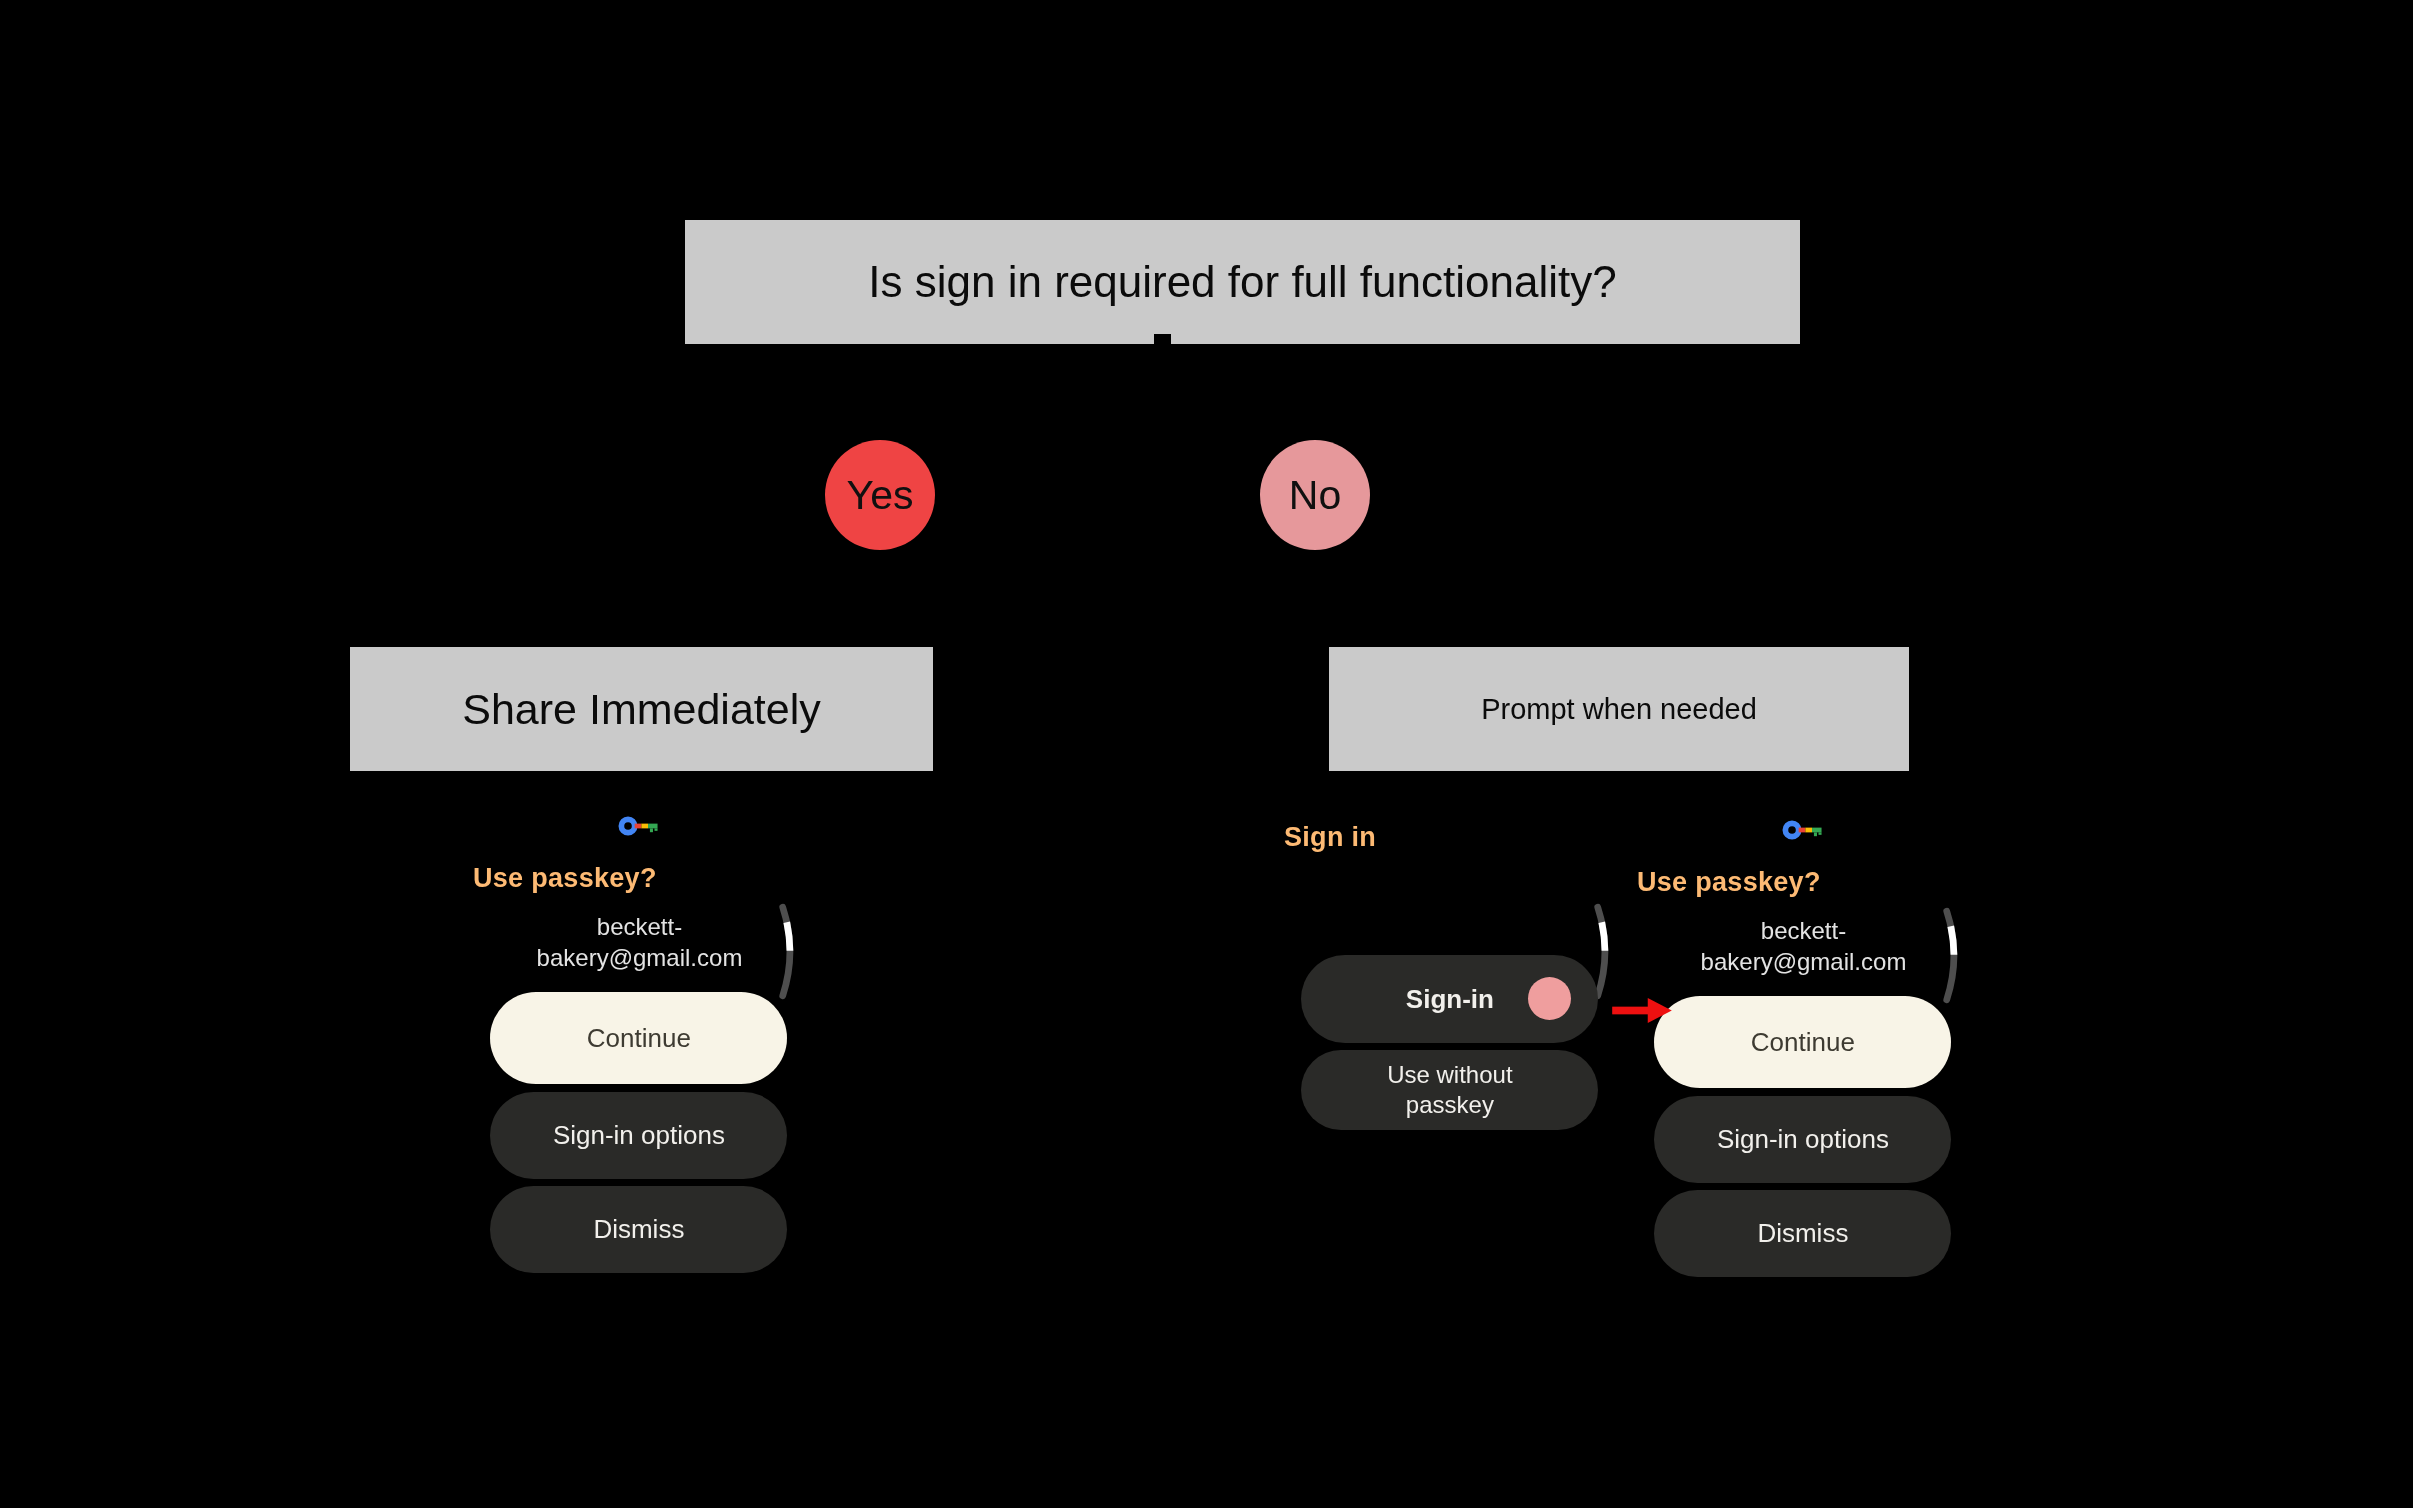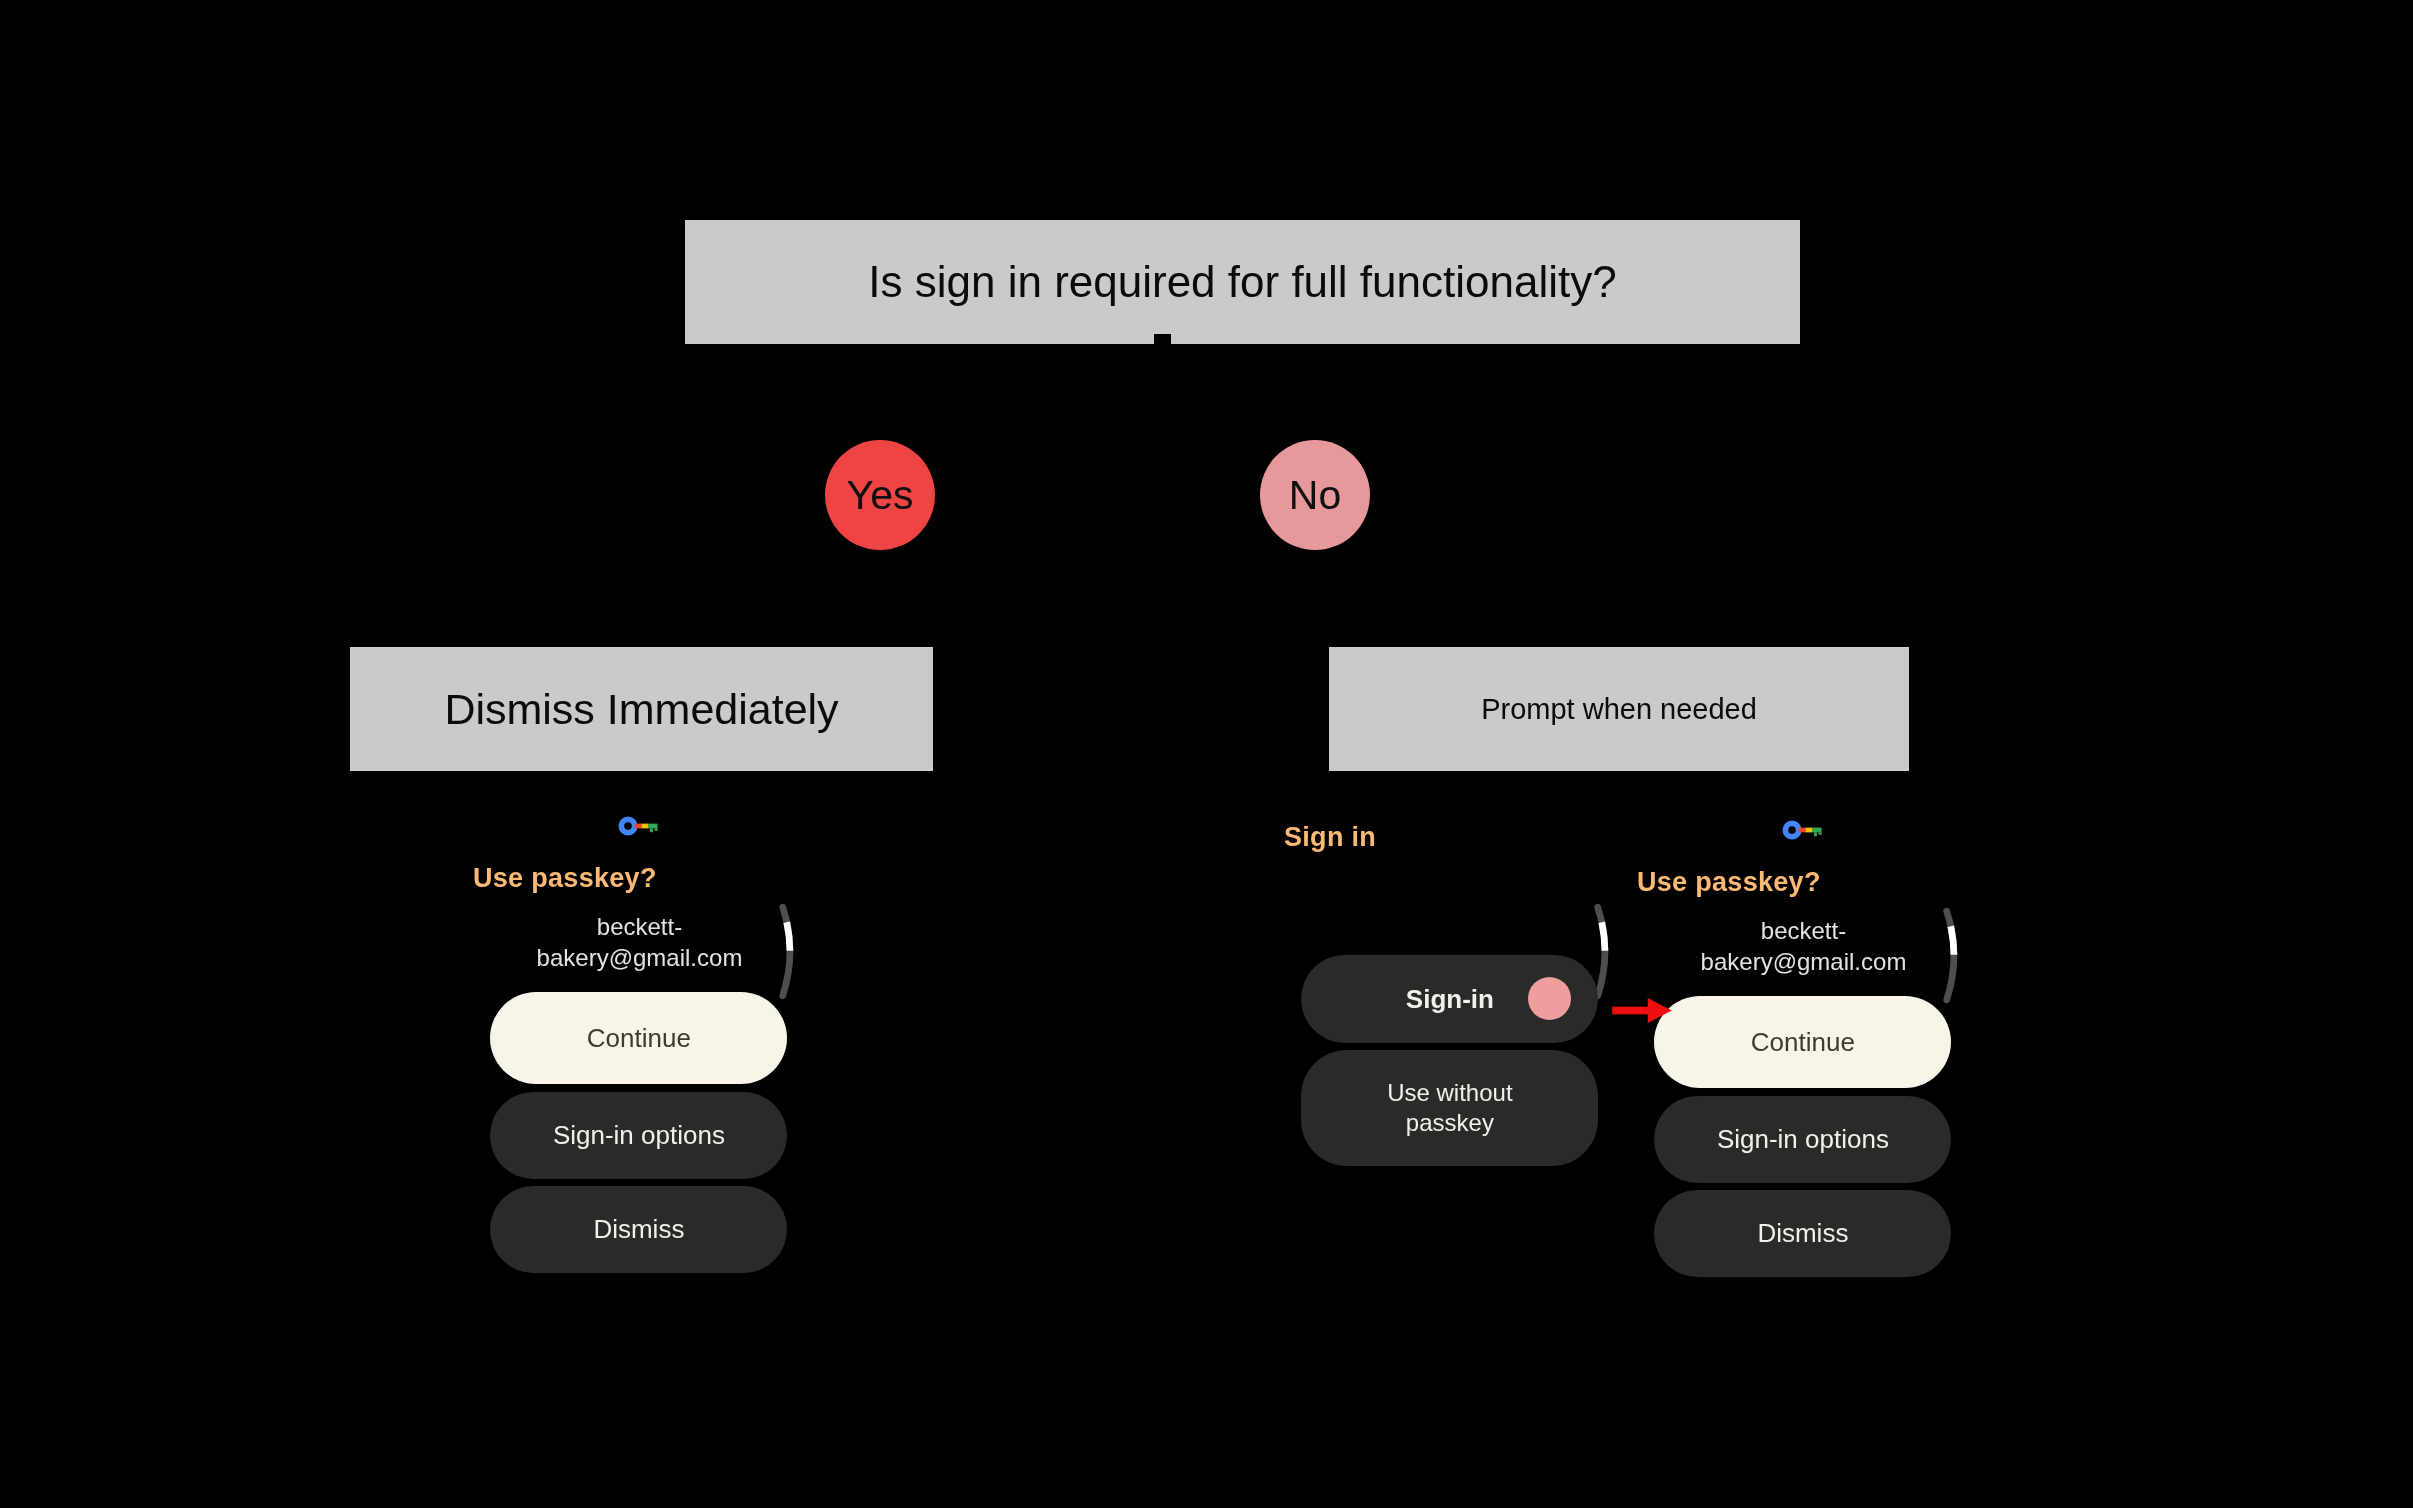--- a/index.html
+++ b/index.html
@@ -69,21 +69,21 @@
   .pk-arc    { position:absolute; left:303px; top:102px; }
 
   
   .si-title { top:21px; }
   .si-sub   { top:75px; font-size:24px; line-height:31px; }
   .si-signin { top:154px; height:88px;font-weight:bold; }
   .si-dot {
     position:absolute; left:227px; top:22px; width:43px; height:43px;
     border-radius:50%; background:#ef9e9e;
   }
-  .si-usewithout { top:249px; height:116px; font-size:24px; line-height:30px; }
+  .si-usewithout { top:249px; height:80px; font-size:24px; line-height:30px; }
   .si-arc { position:absolute; left:307px; top:102px; }
 
   #flow-arrow { position:absolute; left:1610px; top:998px; z-index:5; }
 </style>
 </head>
 <body>
 
 <div id="question-box" class="gray-box">
   <span>Is sign in required for full functionality?</span>
 </div>
@@ -91,21 +91,21 @@
 
 <div id="branch-yes" class="branch-circle">
   <span>Yes</span>
 </div>
 <div id="branch-no" class="branch-circle">
   <span>No</span>
 </div>
 
 <div id="stub-left" class="connector-stub"></div>
 <div id="outcome-left" class="gray-box">
-  <span>Dismiss Immediately</span>
+  <span>Share Immediately</span>
 </div>
 
 <div id="stub-right" class="connector-stub"></div>
 <div id="outcome-right" class="gray-box">
   <span>Prompt when needed</span>
 </div>
 
 <div id="watch-passkey-left" class="watch">
   <span class="pk-icon">
     <svg width="41" height="20" viewBox="0 0 42 21">

